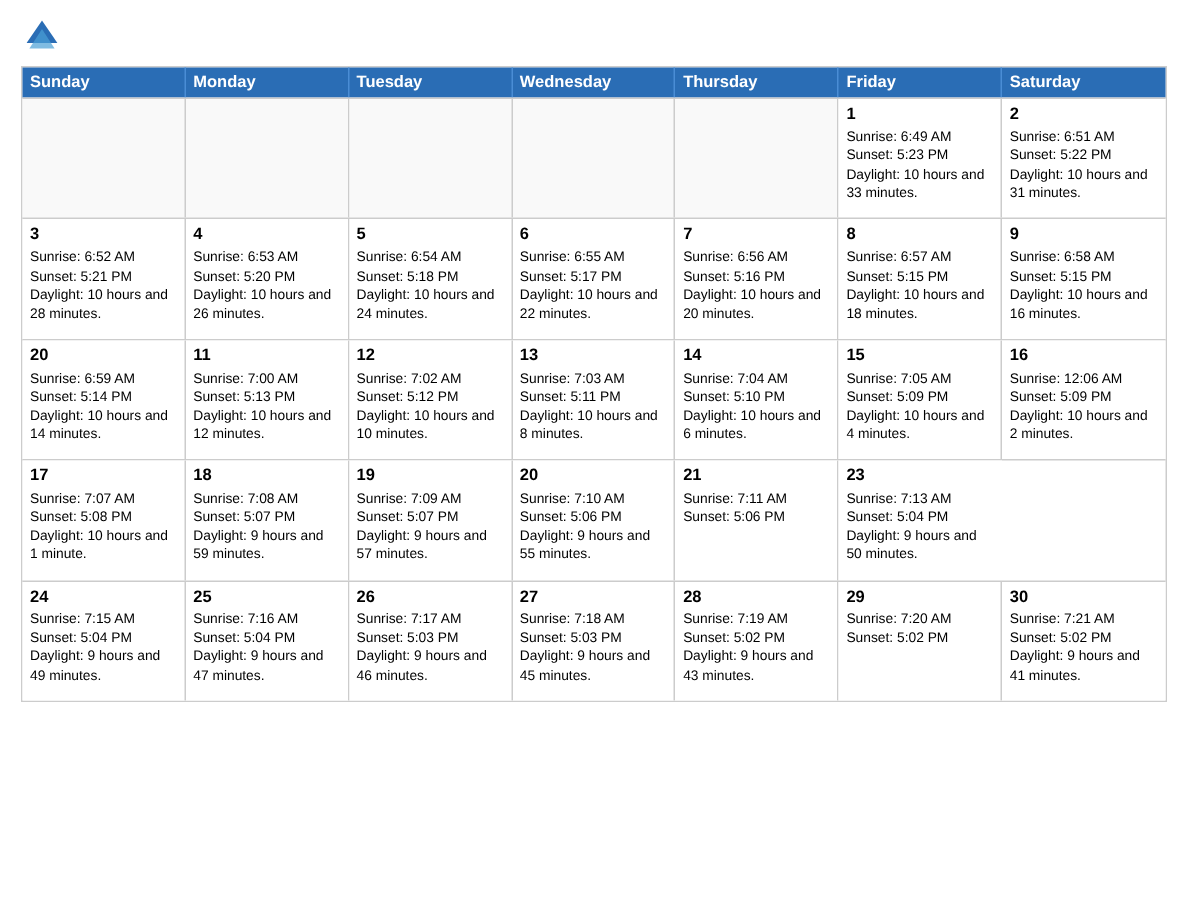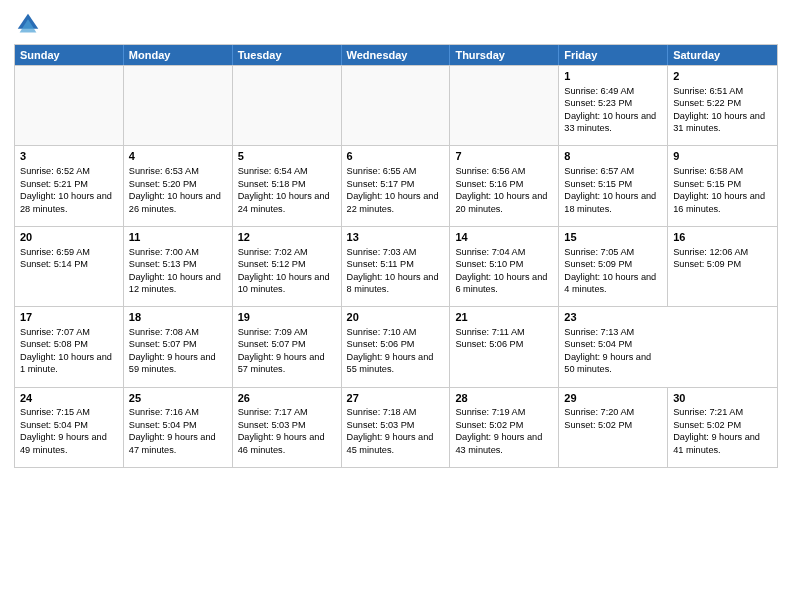--- a/index.html
+++ b/index.html
@@ -206,20 +206,21 @@
             <p>Sunrise: 6:58 AM</p>
             <p>Sunset: 5:15 PM</p>
             <p>Daylight: 10 hours and 16 minutes.</p>
           </div>
         </div>
         <div class="cal-row">
           <div class="cal-cell">
             <span class="day-num">20</span>
             <p>Sunrise: 6:59 AM</p>
             <p>Sunset: 5:14 PM</p>
+            <p>Daylight: 10 hours and 14 minutes.</p>
           </div>
           <div class="cal-cell">
             <span class="day-num">11</span>
             <p>Sunrise: 7:00 AM</p>
             <p>Sunset: 5:13 PM</p>
             <p>Daylight: 10 hours and 12 minutes.</p>
           </div>
           <div class="cal-cell">
             <span class="day-num">12</span>
             <p>Sunrise: 7:02 AM</p>
@@ -241,20 +242,21 @@
           <div class="cal-cell">
             <span class="day-num">15</span>
             <p>Sunrise: 7:05 AM</p>
             <p>Sunset: 5:09 PM</p>
             <p>Daylight: 10 hours and 4 minutes.</p>
           </div>
           <div class="cal-cell">
             <span class="day-num">16</span>
             <p>Sunrise: 12:06 AM</p>
             <p>Sunset: 5:09 PM</p>
+            <p>Daylight: 10 hours and 2 minutes.</p>
           </div>
         </div>
         <div class="cal-row">
           <div class="cal-cell">
             <span class="day-num">17</span>
             <p>Sunrise: 7:07 AM</p>
             <p>Sunset: 5:08 PM</p>
             <p>Daylight: 10 hours and 1 minute.</p>
           </div>
           <div class="cal-cell">

